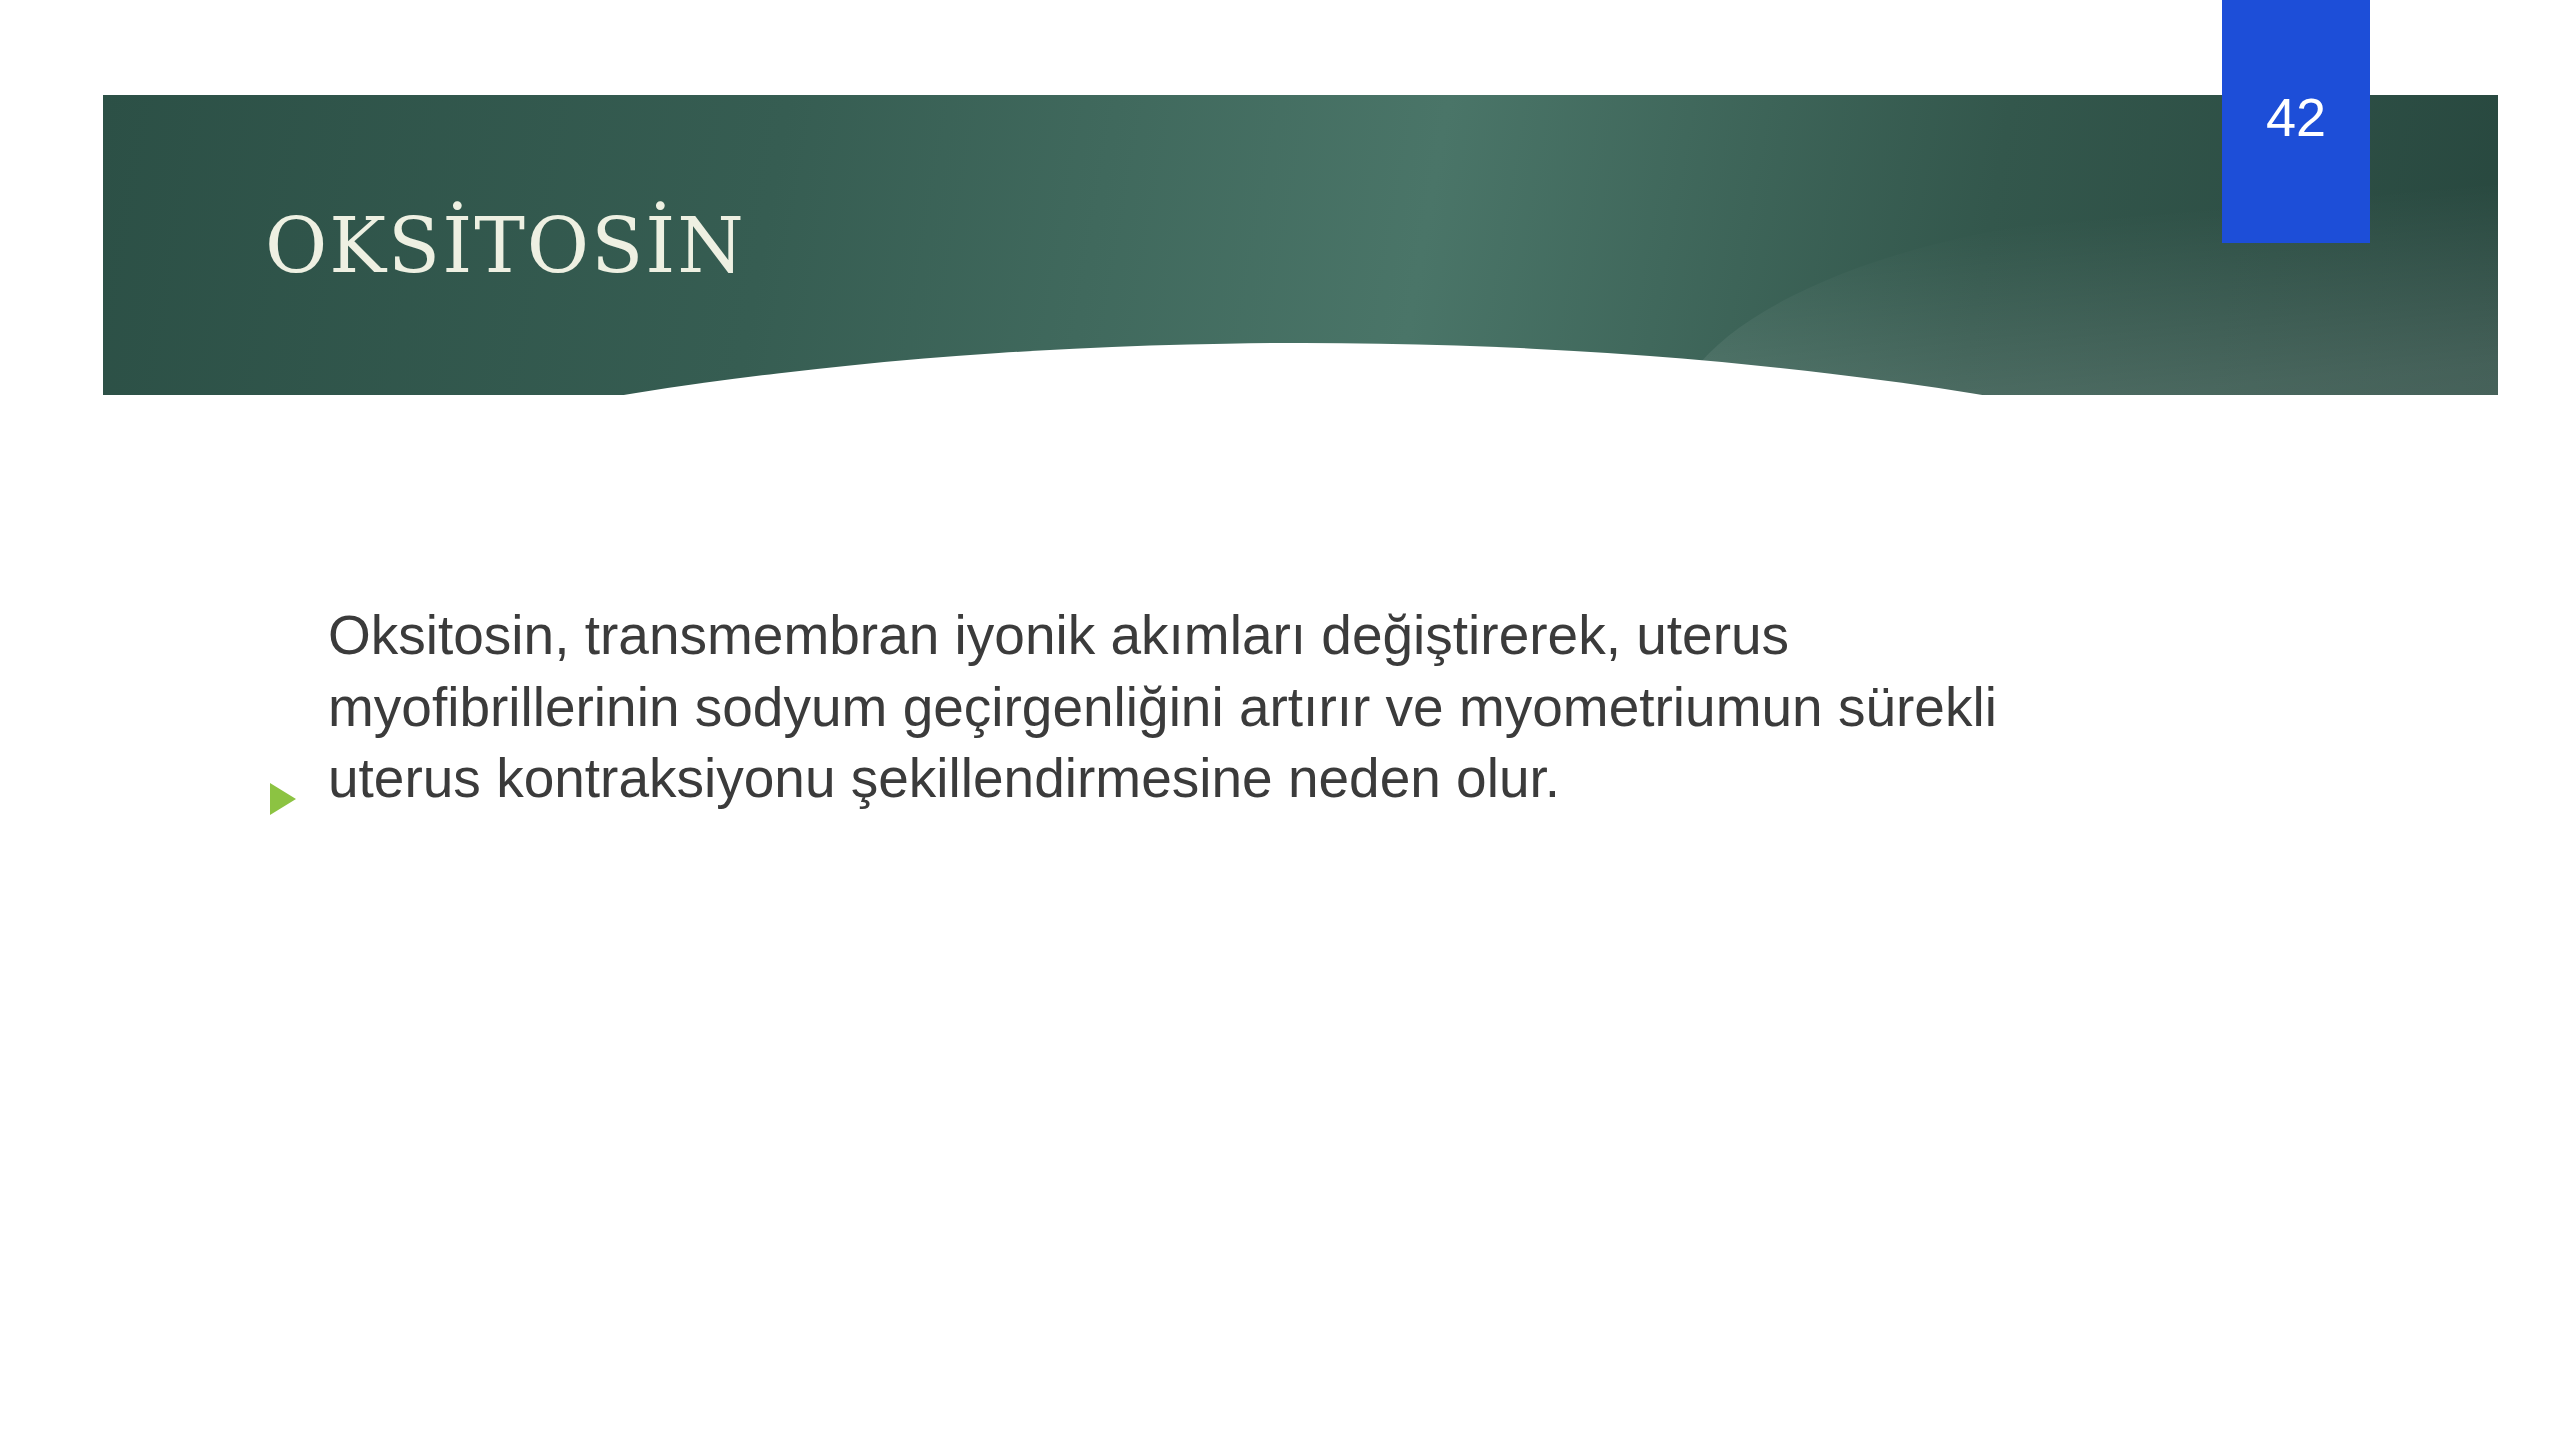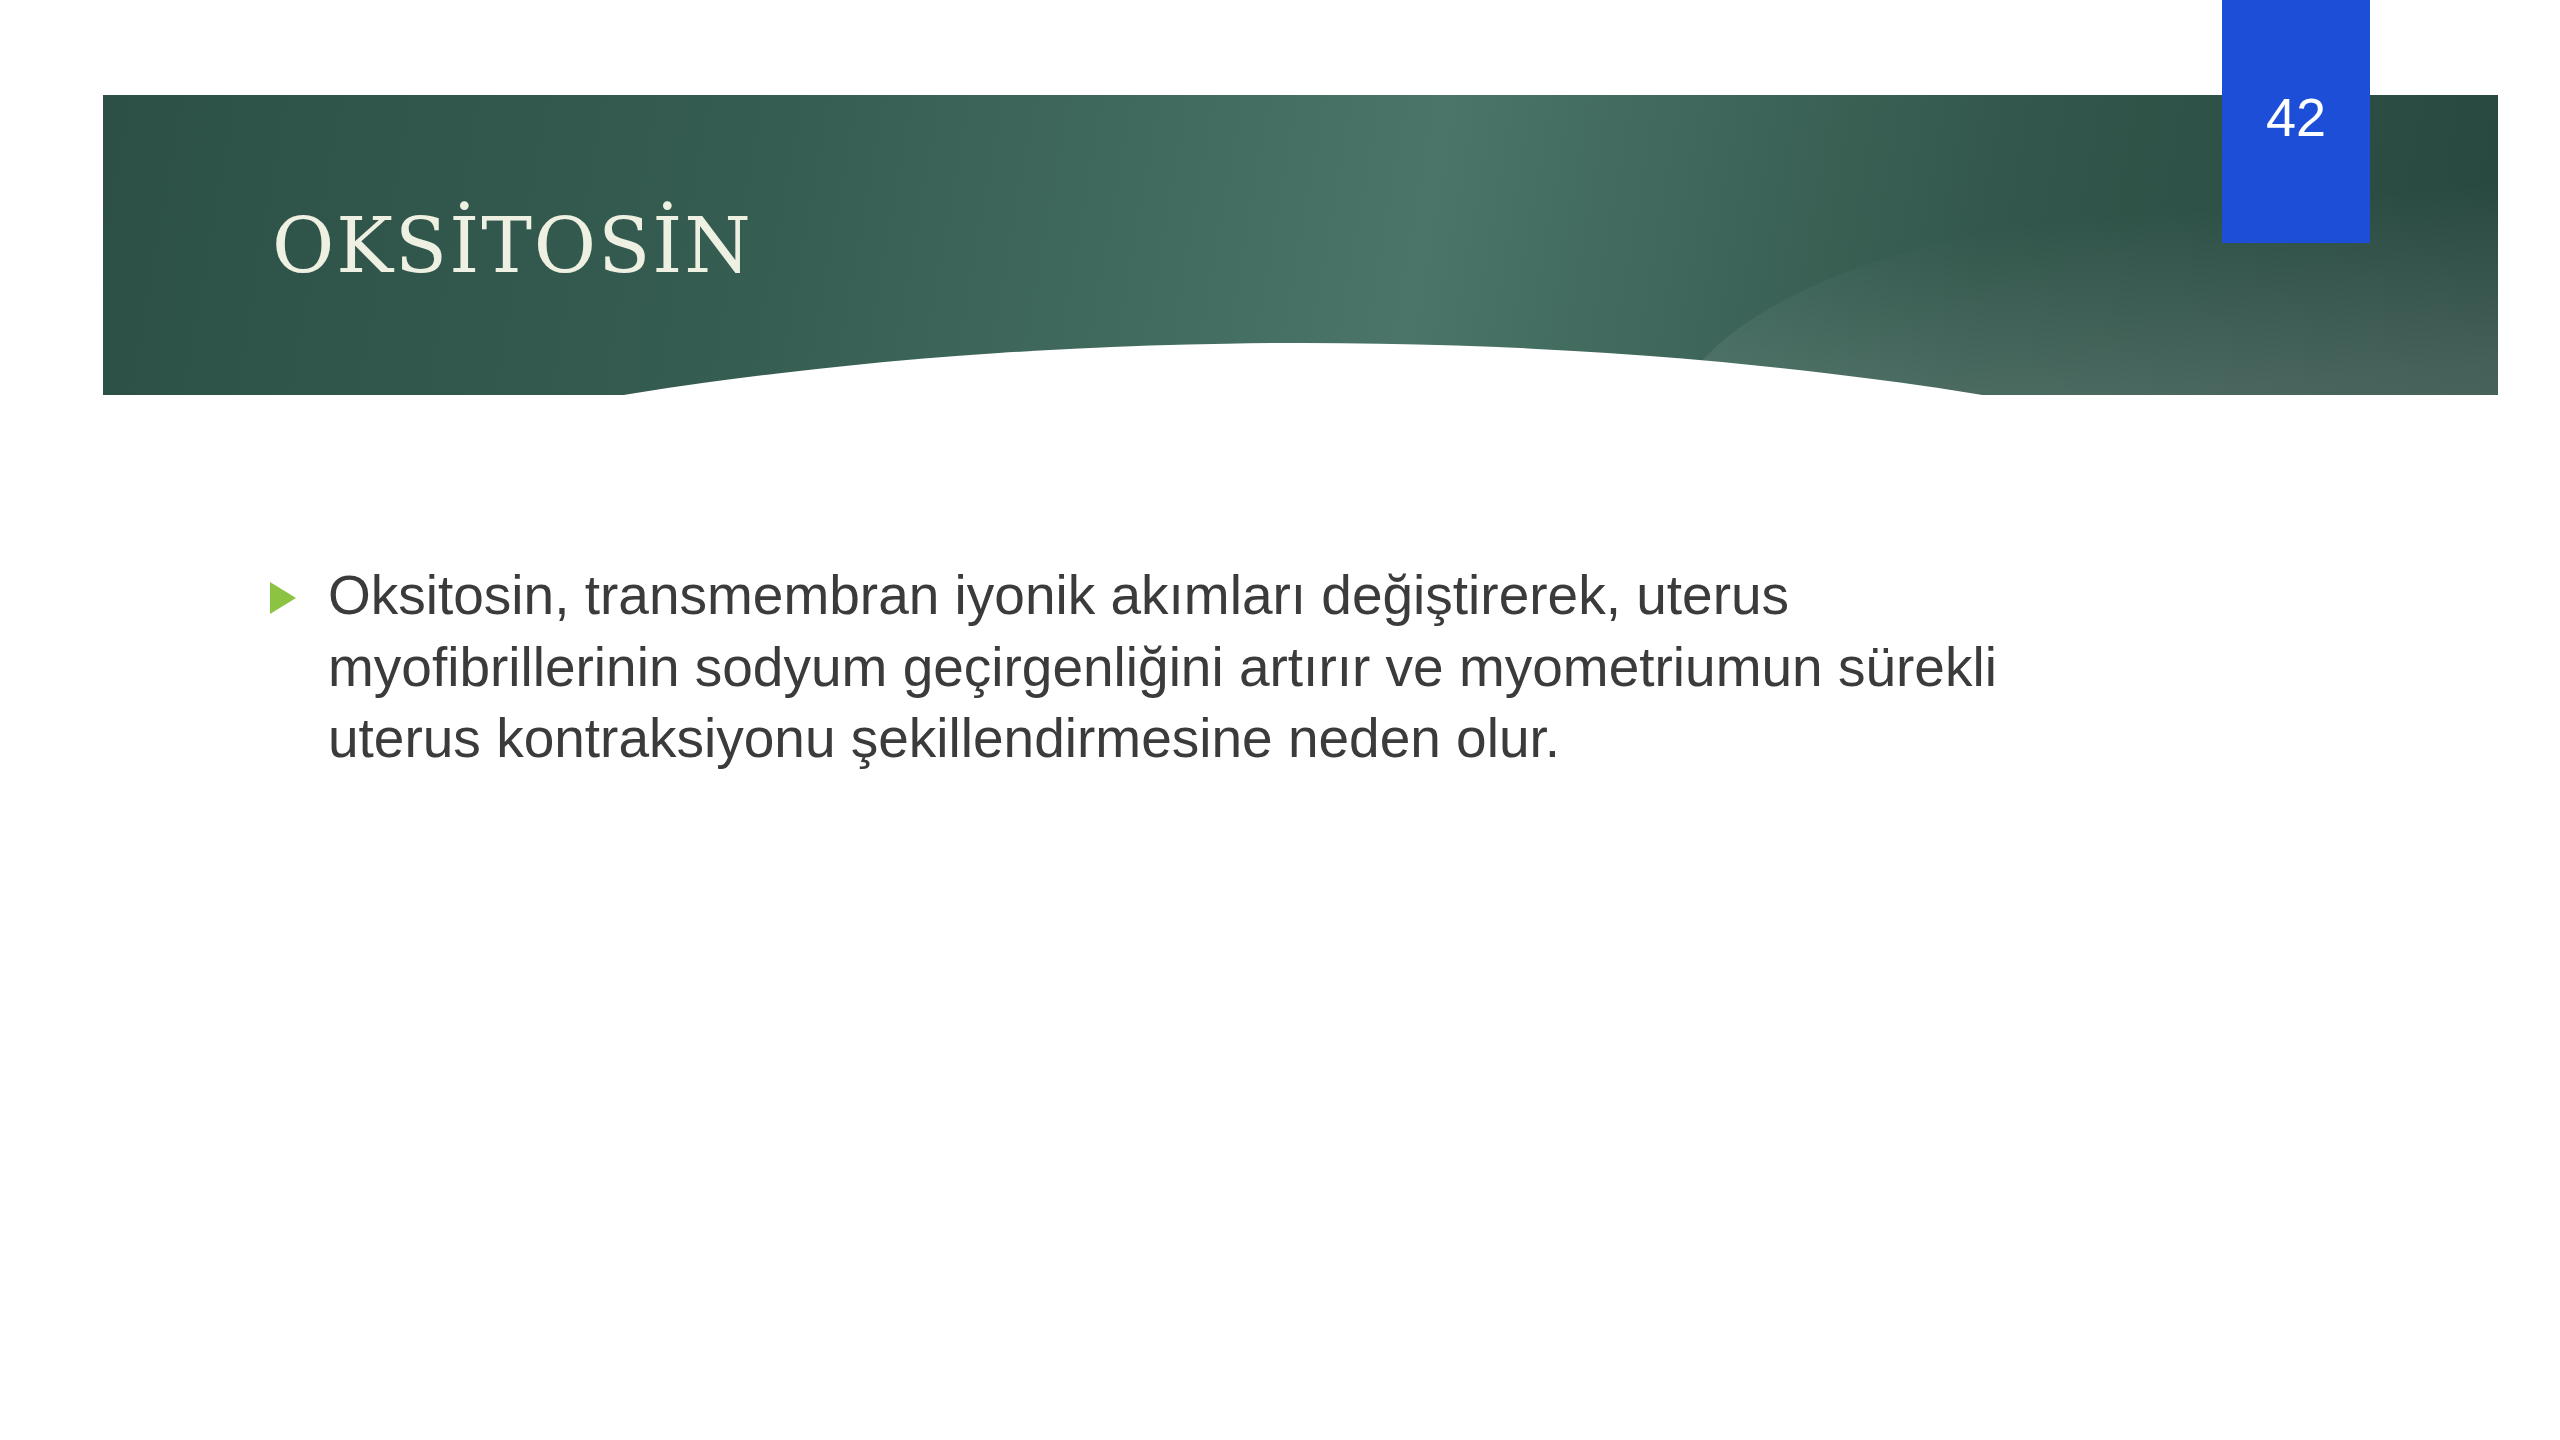--- a/index.html
+++ b/index.html
@@ -60,21 +60,21 @@
     top: 120px;
     width: 900px;
     height: 300px;
     background: linear-gradient(180deg, rgba(255,255,255,0.00) 0%, rgba(255,255,255,0.13) 60%, rgba(255,255,255,0.17) 100%);
     border-radius: 50% 0 0 50% / 60% 0 0 40%;
     transform: rotate(-5deg);
   }
 
   .slide-title {
     position: absolute;
-    left: 272px;
+    left: 265px;
     top: 208px;
     font-family: "DejaVu Serif", serif;
     font-size: 76px;
     line-height: 1;
     letter-spacing: 2px;
     color: #eef0e2;
     font-weight: 400;
     white-space: nowrap;
     font-variant: small-caps;
   }
@@ -102,22 +102,23 @@
   
   .body {
     position: absolute;
     left: 268px;
     top: 560px;
     width: 1900px;
   }
 
   .bullet-row {
     display: flex;
-    align-items: flex-start;
+    align-items: flex-end;
     margin-bottom: 42px;
+    margin-top: 40px;
   }
 
   .bullet-marker {
     flex: 0 0 auto;
     width: 60px;
     padding-top: 22px;
   }
   .tri {
     width: 0;
     height: 0;

